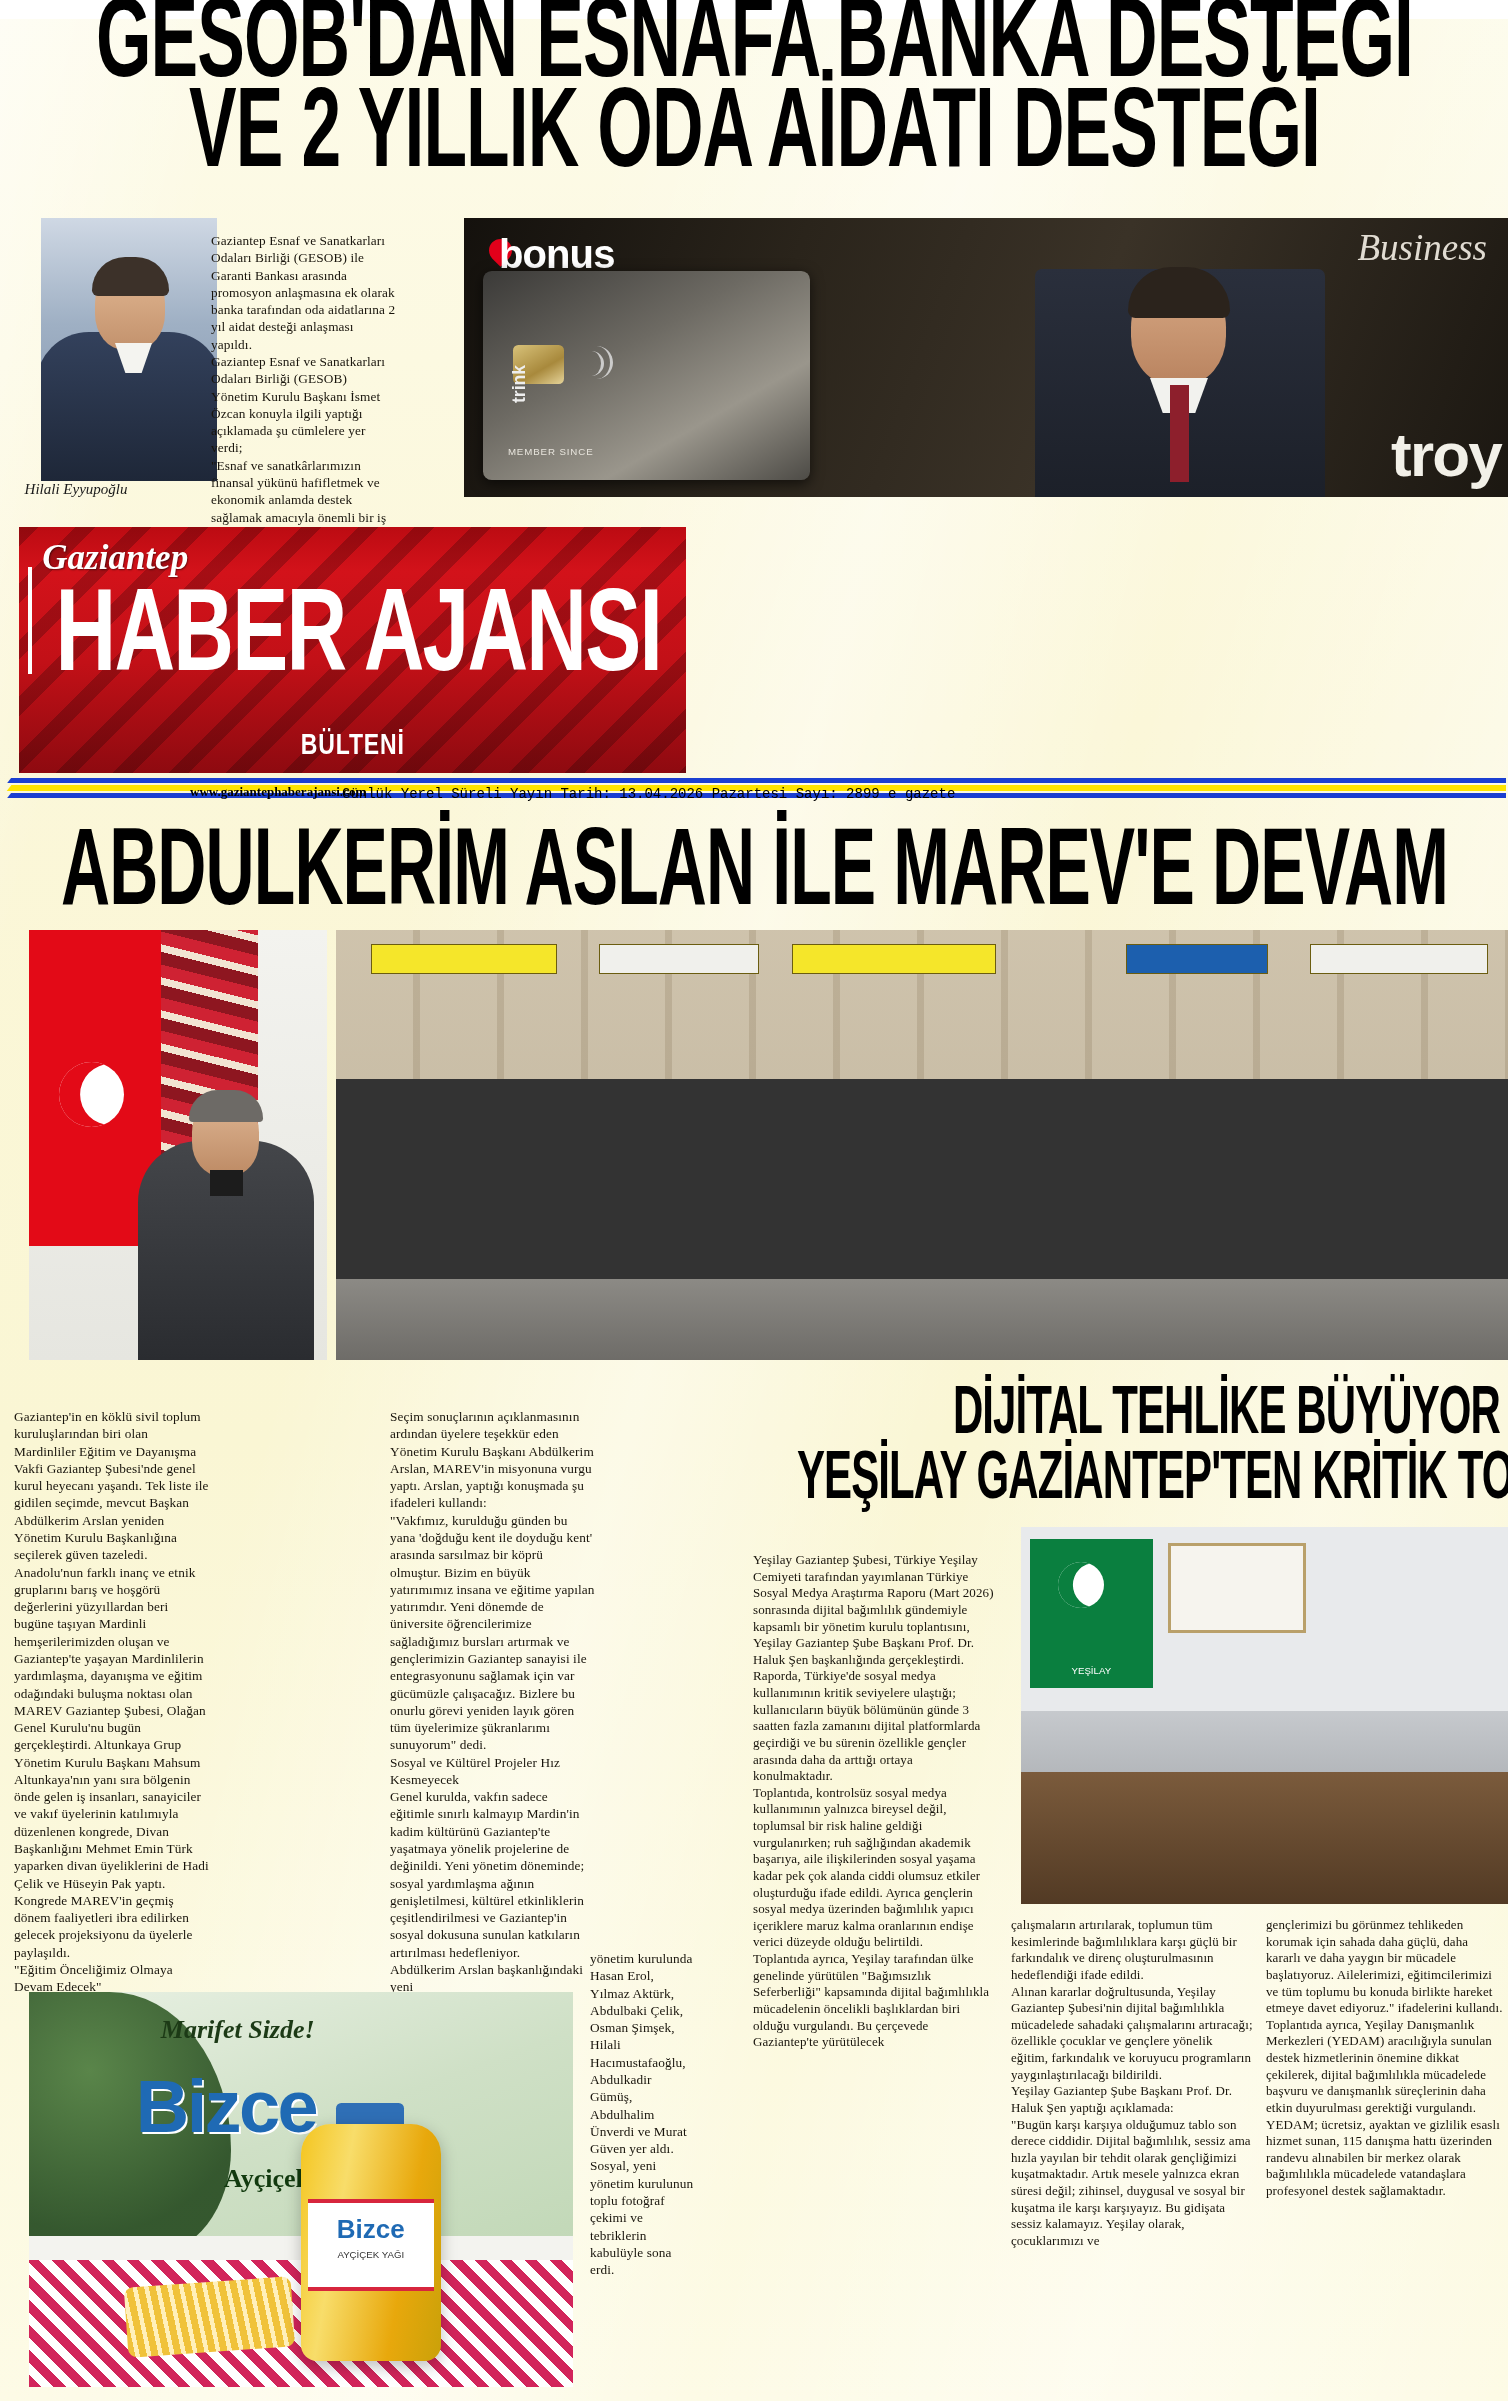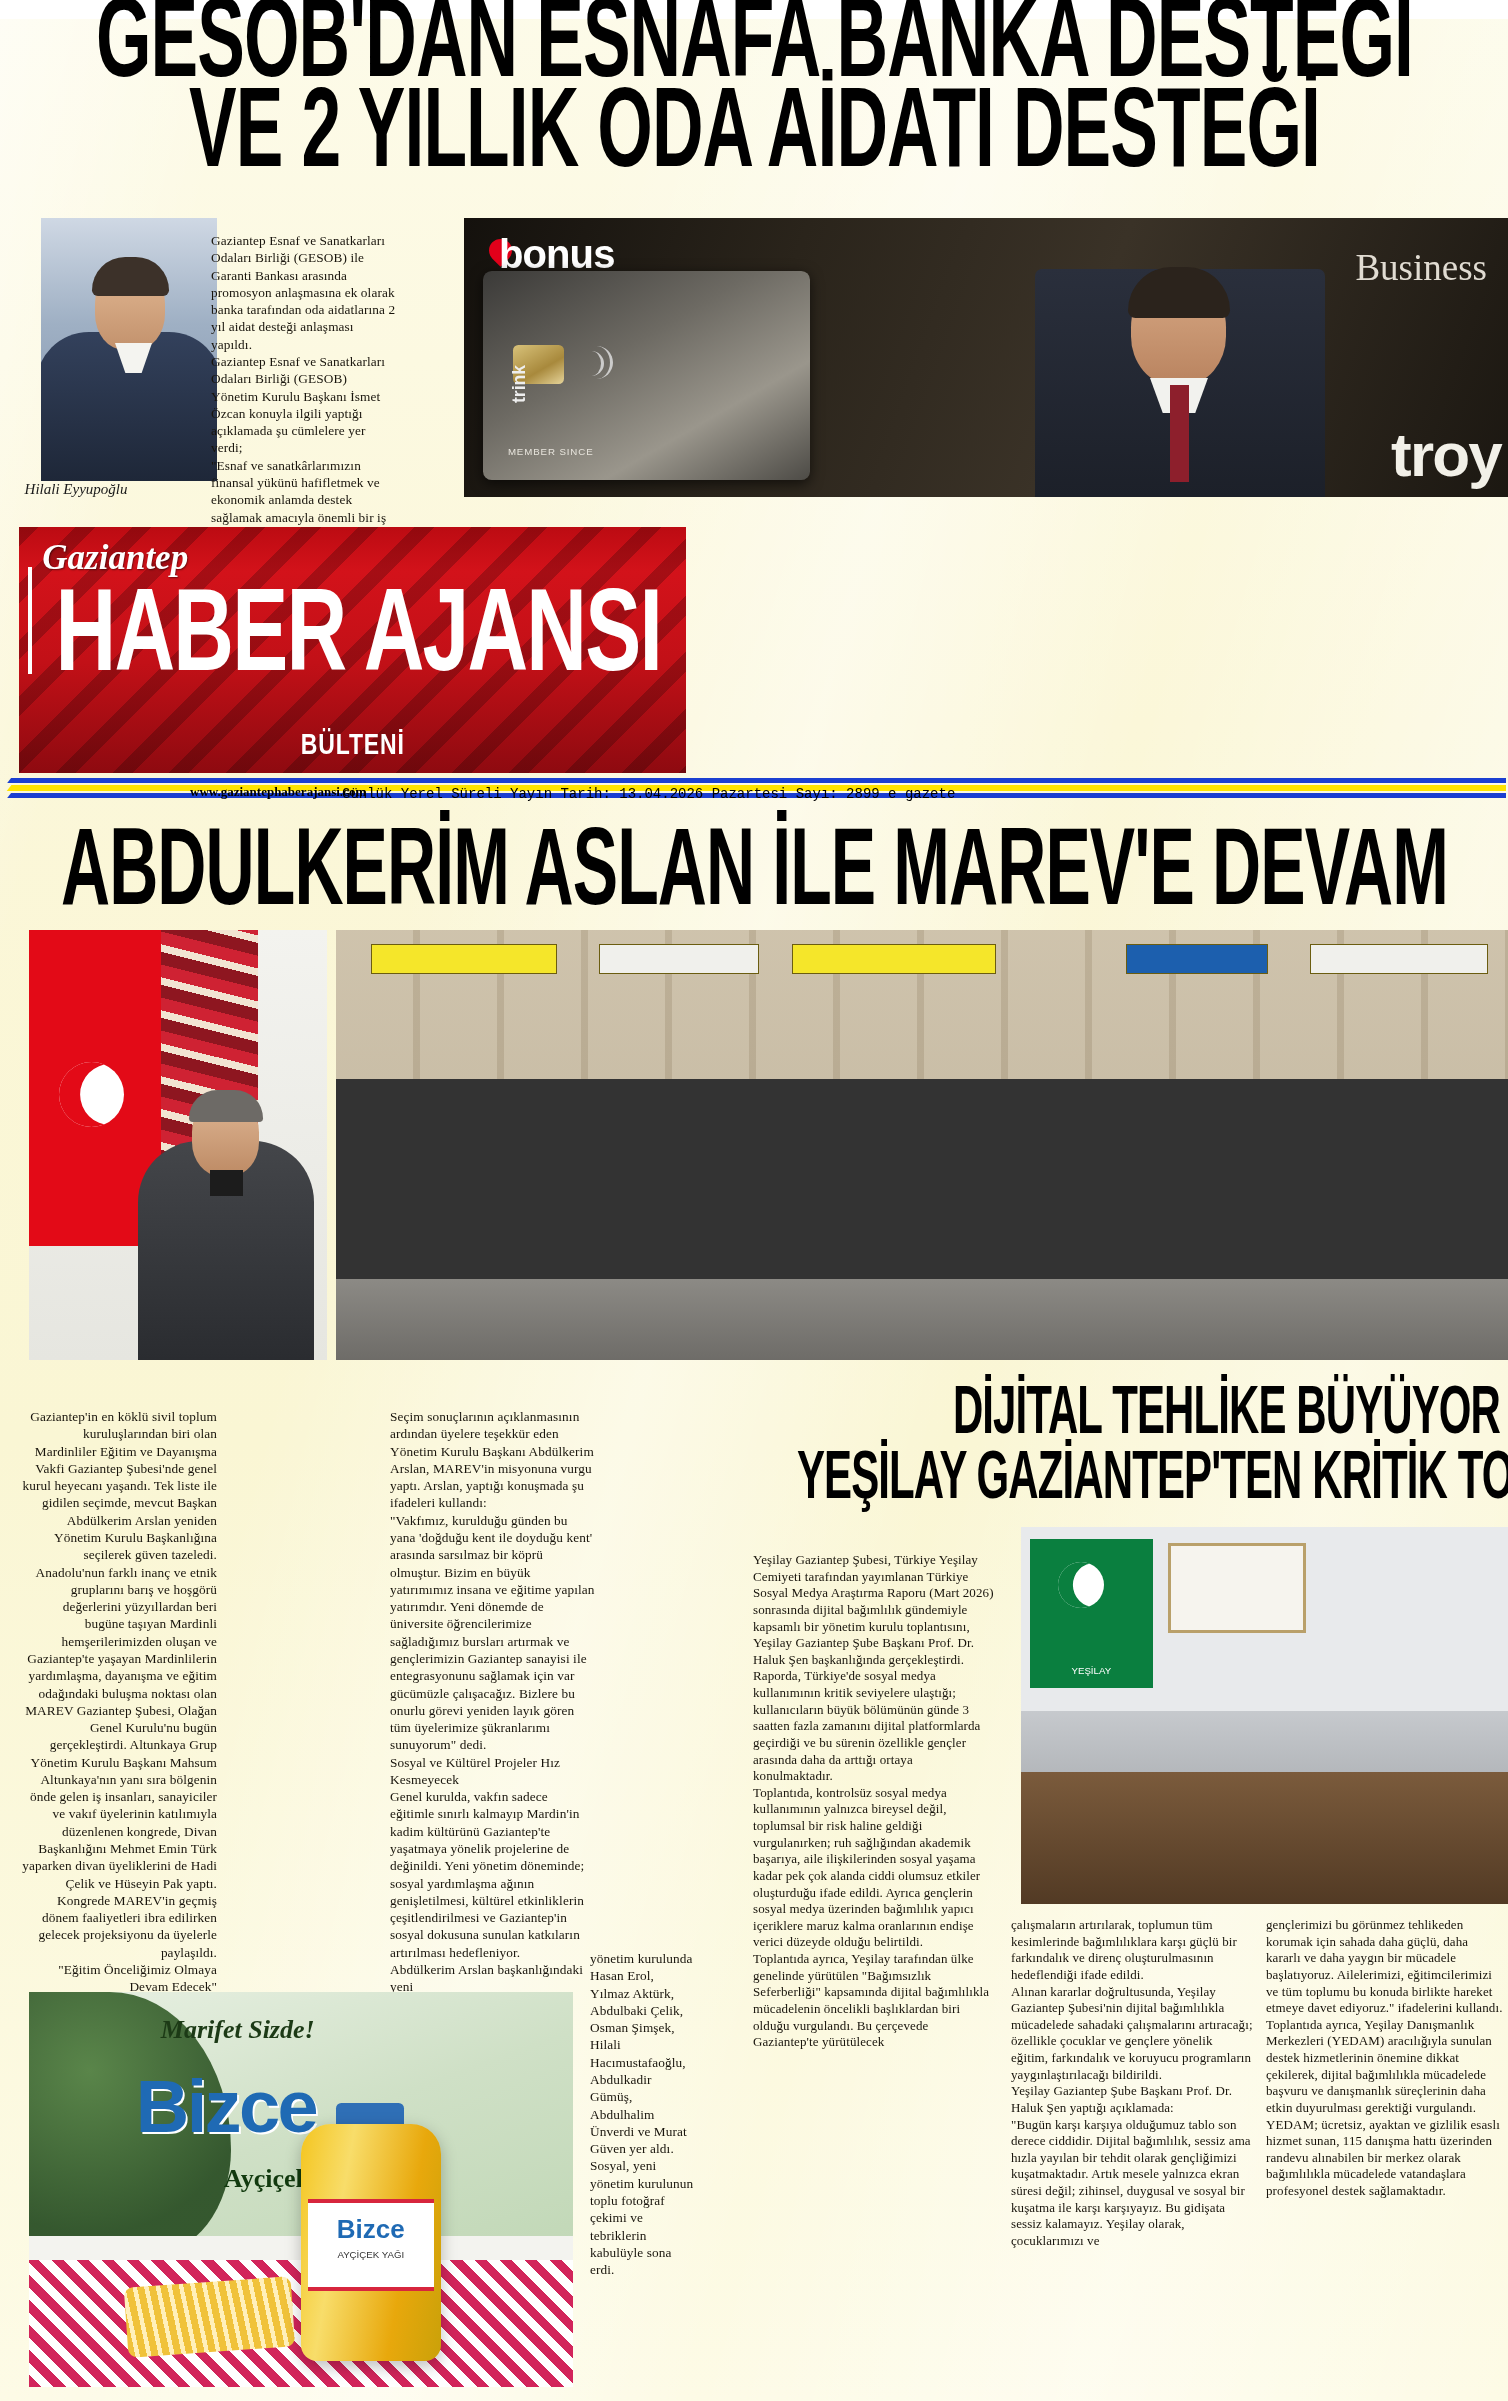--- a/index.html
+++ b/index.html
@@ -96,22 +96,22 @@
     font-family:Liberation Mono, monospace;font-size:14px;color:#000;white-space:nowrap;
   }
 
   
   #photo-bonus{left:444px;top:218px;width:1053px;height:279px;}
   .bonusbg{position:absolute;inset:0;background:linear-gradient(110deg,#14110d 0%,#2a241b 30%,#3a3227 58%,#1b1711 100%);}
   .bonuslogo{position:absolute;left:35px;top:14px;font-family:"Liberation Sans",sans-serif;
     font-weight:bold;color:#fff;font-size:40px;letter-spacing:-0.9px;}
   .bonusheart{position:absolute;left:24.6px;top:21px;width:23px;height:23px;background:#e2001a;
     border-radius:50% 50% 0 50%;transform:rotate(45deg);}
-  .businesstxt{position:absolute;right:30px;top:28px;font-family:"Liberation Serif",serif;
-    color:#f1ece2;font-size:37px;opacity:.92;}
+  .businesstxt{position:absolute;right:30px;top:8px;font-family:"Liberation Serif",serif;
+    font-style:italic;color:#f1ece2;font-size:37px;opacity:.92;}
   .card{position:absolute;left:19.3px;top:53px;width:327px;height:209px;
     background:linear-gradient(150deg,#3b3a38 0%,#6d6a63 40%,#9a968c 70%,#4d4b46 100%);
     border-radius:8.8px;box-shadow:0 3.5px 12.3px rgba(0,0,0,.6);}
   .chip{position:absolute;left:30px;top:74px;width:51px;height:39px;border-radius:5.3px;
     background:linear-gradient(150deg,#d8c27a,#a8893c 60%,#e6d49a);}
   .wave{position:absolute;left:97px;top:75px;width:30px;height:33px;border-right:3.5px solid #ddd;
     border-radius:0 17.6px 17.6px 0;opacity:.85;}
   .wave.w2{left:88px;height:24.6px;top:80px;}
   .trink{position:absolute;left:26px;top:132px;font-family:"Liberation Sans",sans-serif;
     color:#eee;font-size:17.6px;font-weight:bold;transform:rotate(-90deg);transform-origin:left top;}
@@ -346,21 +346,21 @@
     <div class="person" style="left:527px;"></div>
     <div class="person" style="left:606px;"></div>
     <div class="person" style="left:685px;"></div>
     <div class="person" style="left:764px;"></div>
     <div class="person" style="left:843px;"></div>
     <div class="person" style="left:922px;"></div>
     <div class="person" style="left:1001px;"></div>
     <div class="person" style="left:1080px;"></div>
   </div>
 
-  <div class="col" style="left:20px;top:1408px;width:197px;text-align:right;">Gaziantep'in en köklü sivil toplum kuruluşlarından biri olan Mardinliler Eğitim ve Dayanışma Vakfi Gaziantep Şubesi'nde genel kurul heyecanı yaşandı. Tek liste ile gidilen seçimde, mevcut Başkan Abdülkerim Arslan yeniden Yönetim Kurulu Başkanlığına seçilerek güven tazeledi.
+  <div class="col" style="left:14px;top:1408px;width:197px;">Gaziantep'in en köklü sivil toplum kuruluşlarından biri olan Mardinliler Eğitim ve Dayanışma Vakfi Gaziantep Şubesi'nde genel kurul heyecanı yaşandı. Tek liste ile gidilen seçimde, mevcut Başkan Abdülkerim Arslan yeniden Yönetim Kurulu Başkanlığına seçilerek güven tazeledi.
 Anadolu'nun farklı inanç ve etnik gruplarını barış ve hoşgörü değerlerini  yüzyıllardan beri bugüne taşıyan Mardinli hemşerilerimizden oluşan ve Gaziantep'te yaşayan Mardinlilerin yardımlaşma, dayanışma ve eğitim odağındaki buluşma noktası olan MAREV Gaziantep Şubesi, Olağan Genel Kurulu'nu bugün gerçekleştirdi. Altunkaya Grup Yönetim Kurulu Başkanı Mahsum Altunkaya'nın yanı sıra bölgenin önde gelen iş insanları, sanayiciler ve vakıf üyelerinin katılımıyla düzenlenen kongrede, Divan Başkanlığını Mehmet Emin Türk yaparken divan üyeliklerini de Hadi Çelik ve Hüseyin Pak yaptı. Kongrede MAREV'in  geçmiş dönem faaliyetleri ibra edilirken gelecek projeksiyonu da üyelerle paylaşıldı.
 "Eğitim Önceliğimiz Olmaya Devam Edecek"</div>
   <div class="col" style="left:390px;top:1408px;width:205px;">Seçim sonuçlarının açıklanmasının ardından üyelere teşekkür eden Yönetim Kurulu Başkanı Abdülkerim  Arslan, MAREV'in misyonuna vurgu yaptı. Arslan, yaptığı konuşmada şu ifadeleri kullandı:
 "Vakfımız, kurulduğu günden bu yana 'doğduğu kent ile doyduğu kent' arasında sarsılmaz bir köprü olmuştur. Bizim en büyük yatırımımız insana ve eğitime yapılan yatırımdır. Yeni dönemde de üniversite öğrencilerimize sağladığımız bursları artırmak ve gençlerimizin Gaziantep sanayisi ile entegrasyonunu sağlamak için var gücümüzle çalışacağız. Bizlere bu onurlu görevi yeniden layık gören tüm üyelerimize şükranlarımı sunuyorum" dedi.
 Sosyal ve Kültürel Projeler Hız Kesmeyecek
 Genel kurulda, vakfın sadece eğitimle sınırlı kalmayıp Mardin'in kadim kültürünü Gaziantep'te yaşatmaya yönelik projelerine de değinildi. Yeni yönetim döneminde; sosyal yardımlaşma ağının genişletilmesi, kültürel etkinliklerin çeşitlendirilmesi ve Gaziantep'in sosyal dokusuna sunulan katkıların artırılması hedefleniyor.
 Abdülkerim Arslan başkanlığındaki yeni</div>
   <div class="col" style="left:590px;top:1950px;width:104px;">yönetim kurulunda Hasan Erol, Yılmaz Aktürk, Abdulbaki Çelik, Osman Şimşek, Hilali Hacımustafaoğlu, Abdulkadir Gümüş, Abdulhalim Ünverdi ve Murat Güven yer aldı. Sosyal, yeni yönetim kurulunun toplu fotoğraf çekimi ve tebriklerin kabulüyle sona erdi.</div>
 
   <div class="mega" id="hl4">DİJİTAL TEHLİKE BÜYÜYOR</div>

